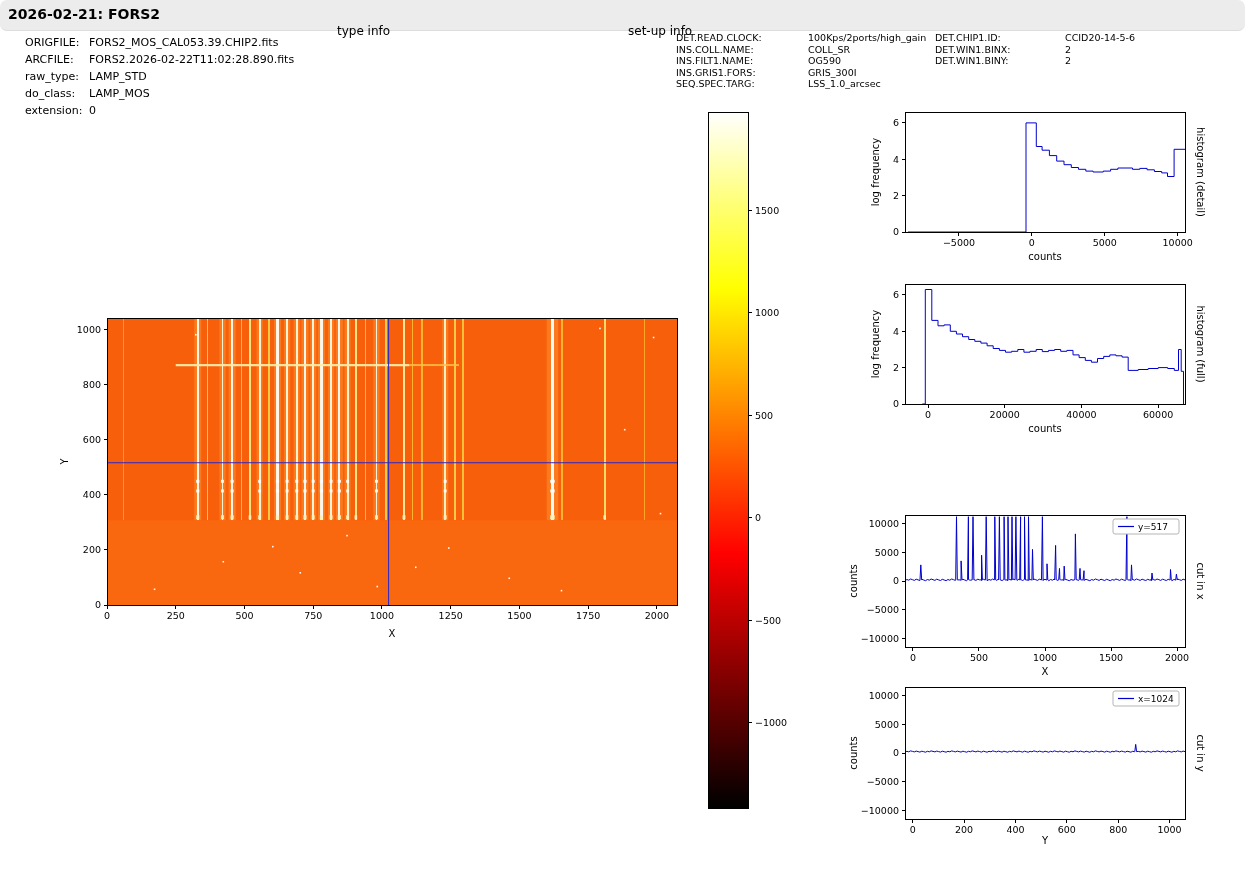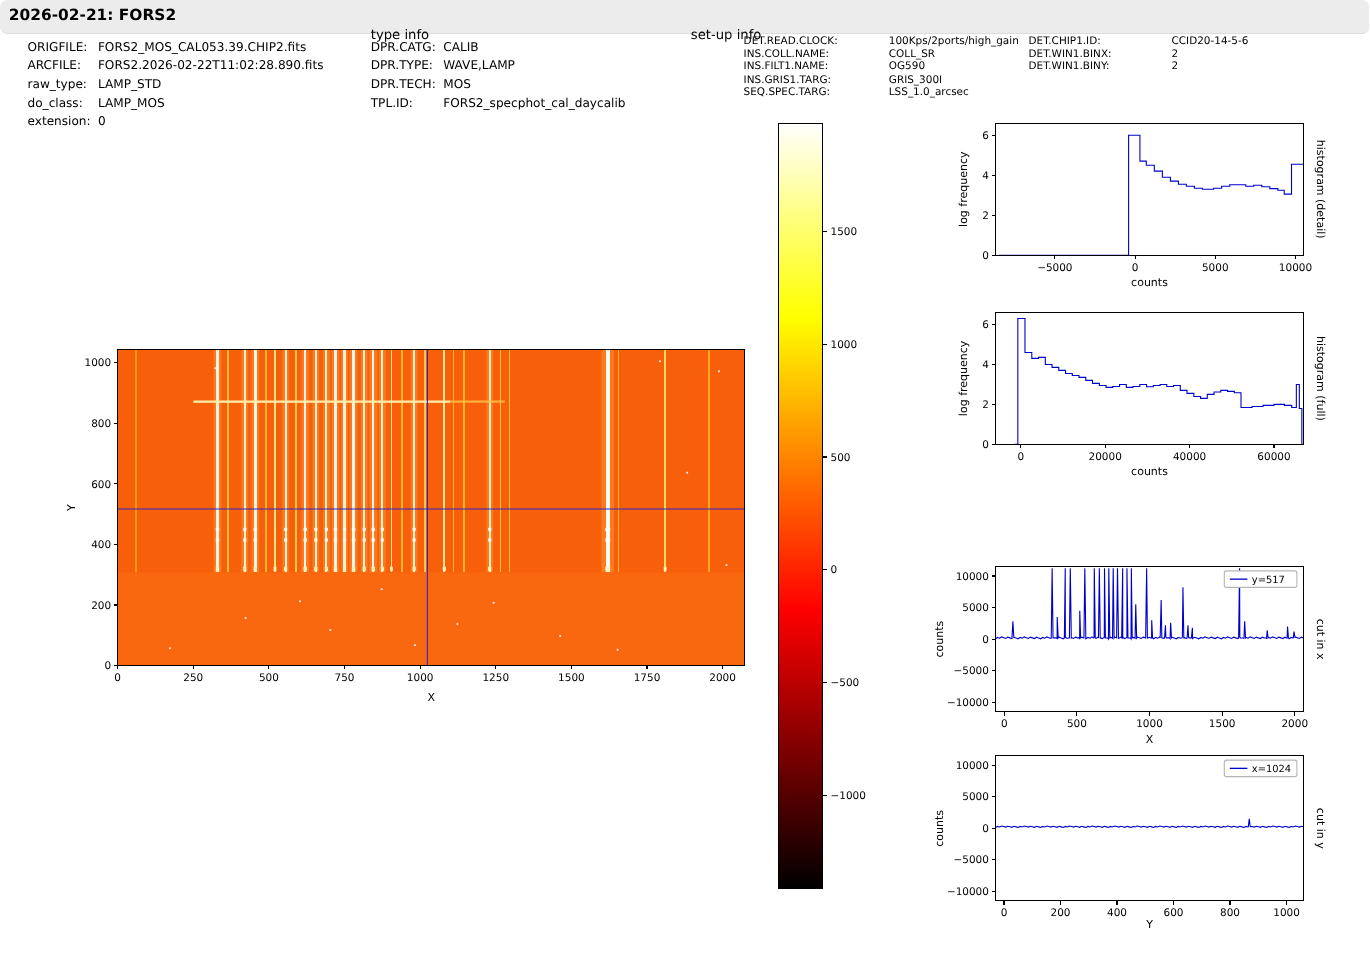--- a/index.html
+++ b/index.html
@@ -39,32 +39,26 @@
   </div>
 
   <div id="file-info" class="meta">
     <div class="row"><span class="k">ORIGFILE:</span><span class="v">FORS2_MOS_CAL053.39.CHIP2.fits</span></div>
     <div class="row"><span class="k">ARCFILE:</span><span class="v">FORS2.2026-02-22T11:02:28.890.fits</span></div>
     <div class="row"><span class="k">raw_type:</span><span class="v">LAMP_STD</span></div>
     <div class="row"><span class="k">do_class:</span><span class="v">LAMP_MOS</span></div>
     <div class="row"><span class="k">extension:</span><span class="v">0</span></div>
   </div>
 
-  <div id="type-info" class="meta">
-    <div class="row"><span class="k">DPR.CATG:</span><span class="v">CALIB</span></div>
-    <div class="row"><span class="k">DPR.TYPE:</span><span class="v">WAVE,LAMP</span></div>
-    <div class="row"><span class="k">DPR.TECH:</span><span class="v">MOS</span></div>
-    <div class="row"><span class="k">TPL.ID:</span><span class="v">FORS2_specphot_cal_daycalib</span></div>
-  </div>
 
   <div id="setup-info" class="meta">
     <div class="row"><span class="k">DET.READ.CLOCK:</span><span class="v">100Kps/2ports/high_gain</span></div>
     <div class="row"><span class="k">INS.COLL.NAME:</span><span class="v">COLL_SR</span></div>
     <div class="row"><span class="k">INS.FILT1.NAME:</span><span class="v">OG590</span></div>
-    <div class="row"><span class="k">INS.GRIS1.TARG:</span><span class="v">GRIS_300I</span></div>
+    <div class="row"><span class="k">INS.GRIS1.FORS:</span><span class="v">GRIS_300I</span></div>
     <div class="row"><span class="k">SEQ.SPEC.TARG:</span><span class="v">LSS_1.0_arcsec</span></div>
   </div>
 
   <div id="setup-info2" class="meta">
     <div class="row"><span class="k">DET.CHIP1.ID:</span><span class="v">CCID20-14-5-6</span></div>
     <div class="row"><span class="k">DET.WIN1.BINX:</span><span class="v">2</span></div>
     <div class="row"><span class="k">DET.WIN1.BINY:</span><span class="v">2</span></div>
   </div>
 
   <svg id="plots" width="1245" height="870">

